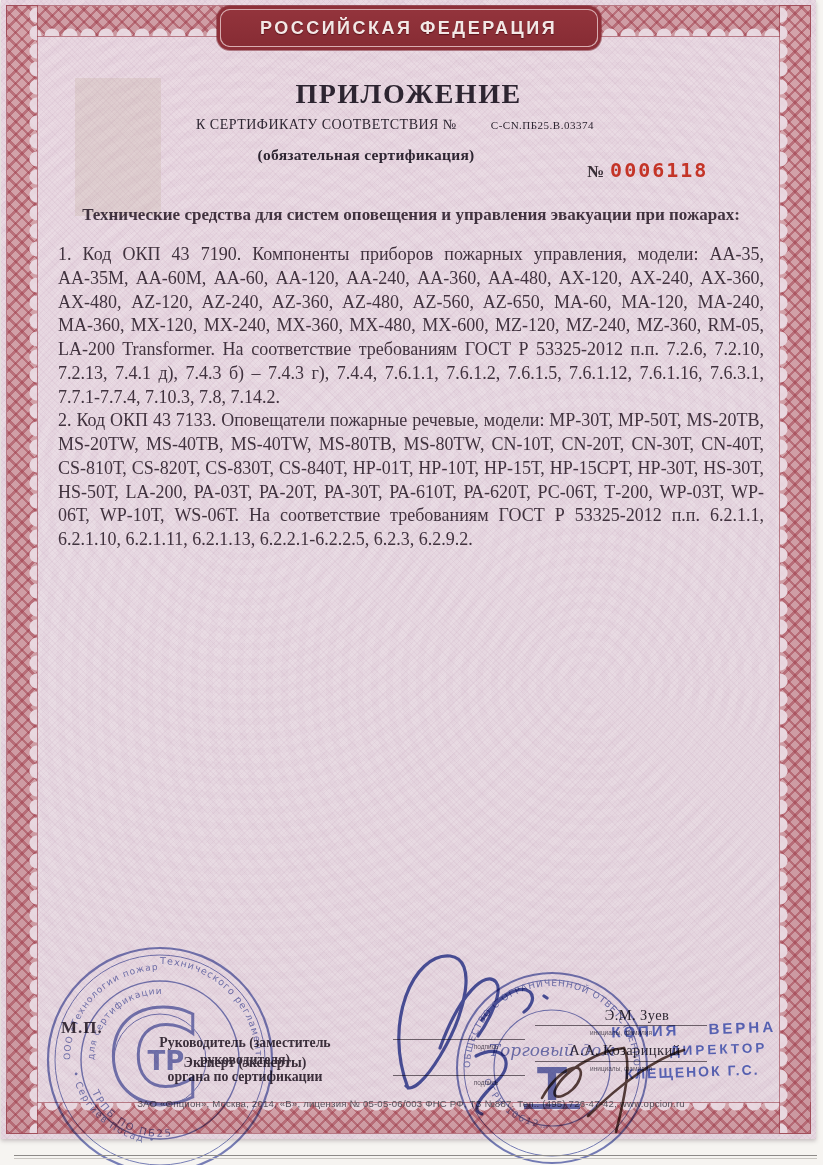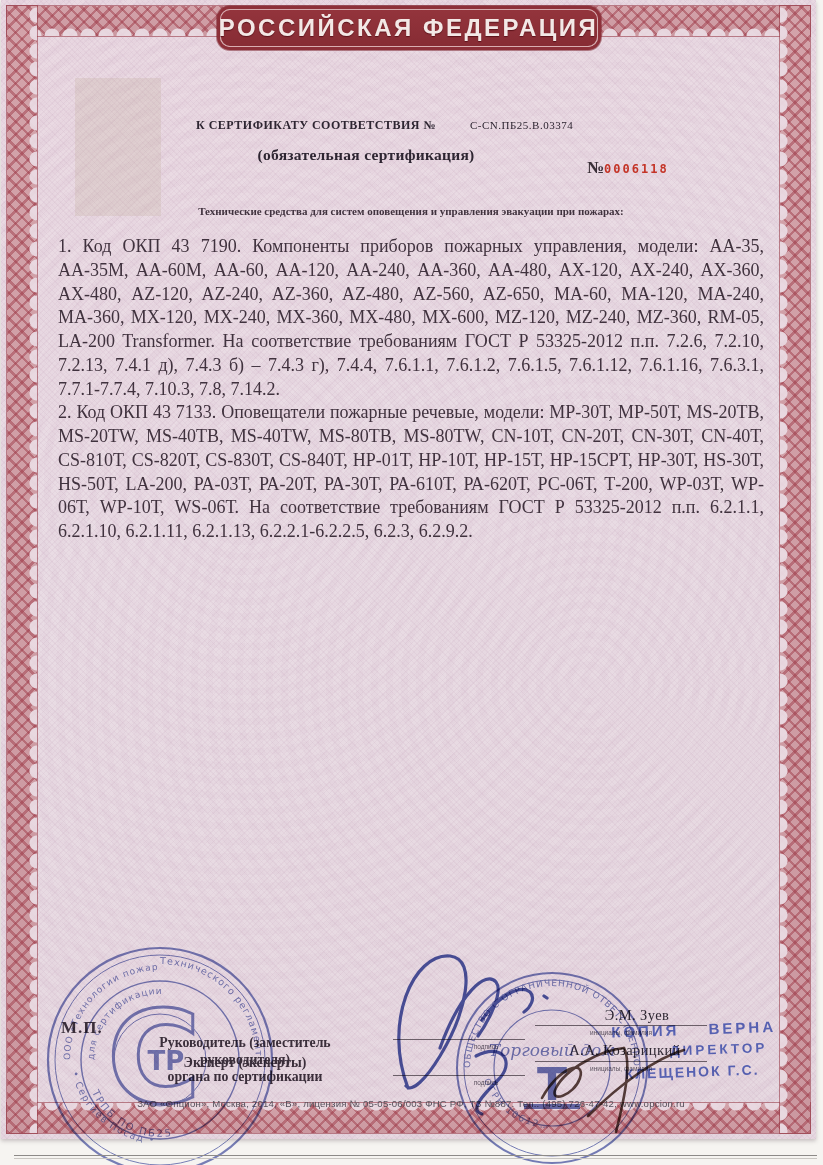--- a/index.html
+++ b/index.html
@@ -54,44 +54,44 @@
     position:absolute; left:50%; top:9px; transform:translateX(-50%);
     width:378px; height:38px;
     background:linear-gradient(#93343c, #872c34);
     border-radius:10px;
     border:1px solid rgba(255,240,240,.65);
     box-shadow:0 0 0 3px #8d3039, 0 0 0 4px rgba(120,30,40,.5);
     display:flex; align-items:center; justify-content:center;
   }
   .banner span {
     color:#f3e8e6; font-family:"Liberation Sans", sans-serif;
-    font-weight:bold; font-size:24px; letter-spacing:2.5px;
+    font-weight:bold; font-size:18px; letter-spacing:2.5px;
     text-shadow:0 1px 1px rgba(60,0,10,.6);
     white-space:nowrap;
   }
   
   .t-main {
     position:absolute; left:0; width:815px; top:78px; text-align:center;
     font-size:28px; font-weight:bold; letter-spacing:1.5px; color:#2d2531;
   }
   .t-line2 { position:absolute; left:195px; top:115px; width:570px; color:#2d2531; }
-  .t-line2 .lbl { font-size:12px; font-weight:bold; letter-spacing:.5px; }
+  .t-line2 .lbl { font-size:14px; font-weight:normal; letter-spacing:.5px; }
   .t-line2 .code { font-size:11px; margin-left:34px; letter-spacing:.5px; }
   .t-sub {
     position:absolute; left:0; width:730px; top:146px; text-align:center;
     font-size:15.5px; font-weight:bold; color:#2d2531; letter-spacing:.3px;
   }
   .t-formno { position:absolute; left:586px; top:158px; font-size:17px; }
   .t-formno .nsign { color:#3a3038; font-weight:bold; }
   .t-formno .digits { color:#c43427; font-family:"DejaVu Sans Mono", monospace;
-    font-weight:bold; letter-spacing:2px; font-size:12px; }
+    font-weight:bold; letter-spacing:2px; margin-left:6px; font-size:20px; }
 
   
   .bodyblock { position:absolute; left:57px; width:706px; top:205px; color:#40323e; }
-  .bodyblock .head { text-align:center; font-weight:bold; font-size:11px; margin-bottom:18px; }
+  .bodyblock .head { text-align:center; font-weight:bold; font-size:17px; margin-bottom:18px; }
   .bodyblock p { font-size:18px; line-height:1.32; text-align:justify; }
 
   
   .sig-label { position:absolute; font-weight:bold; color:#3a2e3a; }
   .mp { left:60px; top:1018px; font-size:17px; letter-spacing:1px; }
   .role-head { left:116px; top:1005px; width:256px; text-align:center; font-size:13.8px; line-height:1.25;margin-top:29px; }
   .role-expert { left:116px; top:1055px; width:256px; text-align:center; font-size:13.8px; }
   .sigline { position:absolute; border-bottom:1px solid #6b5f68; }
   .sl1 { left:392px; top:1024px; width:132px; height:16px; }
   .sl2 { left:392px; top:1060px; width:132px; height:16px; }
@@ -141,20 +141,21 @@
   <div class="band band-bottom"></div>
   <div class="band band-left"></div>
   <div class="band band-right"></div>
 
   <div class="patch"></div>
 
   <div class="banner">
     <span>РОССИЙСКАЯ ФЕДЕРАЦИЯ</span>
   </div>
 
+  <div class="t-main">ПРИЛОЖЕНИЕ</div>
 
   <div class="t-line2">
     <span class="lbl">К СЕРТИФИКАТУ СООТВЕТСТВИЯ  №</span><span class="code">С-CN.ПБ25.В.03374</span>
   </div>
 
   <div class="t-sub">(обязательная сертификация)</div>
 
   <div class="t-formno">
     <span class="nsign">№</span><span class="digits">0006118</span>
   </div>

